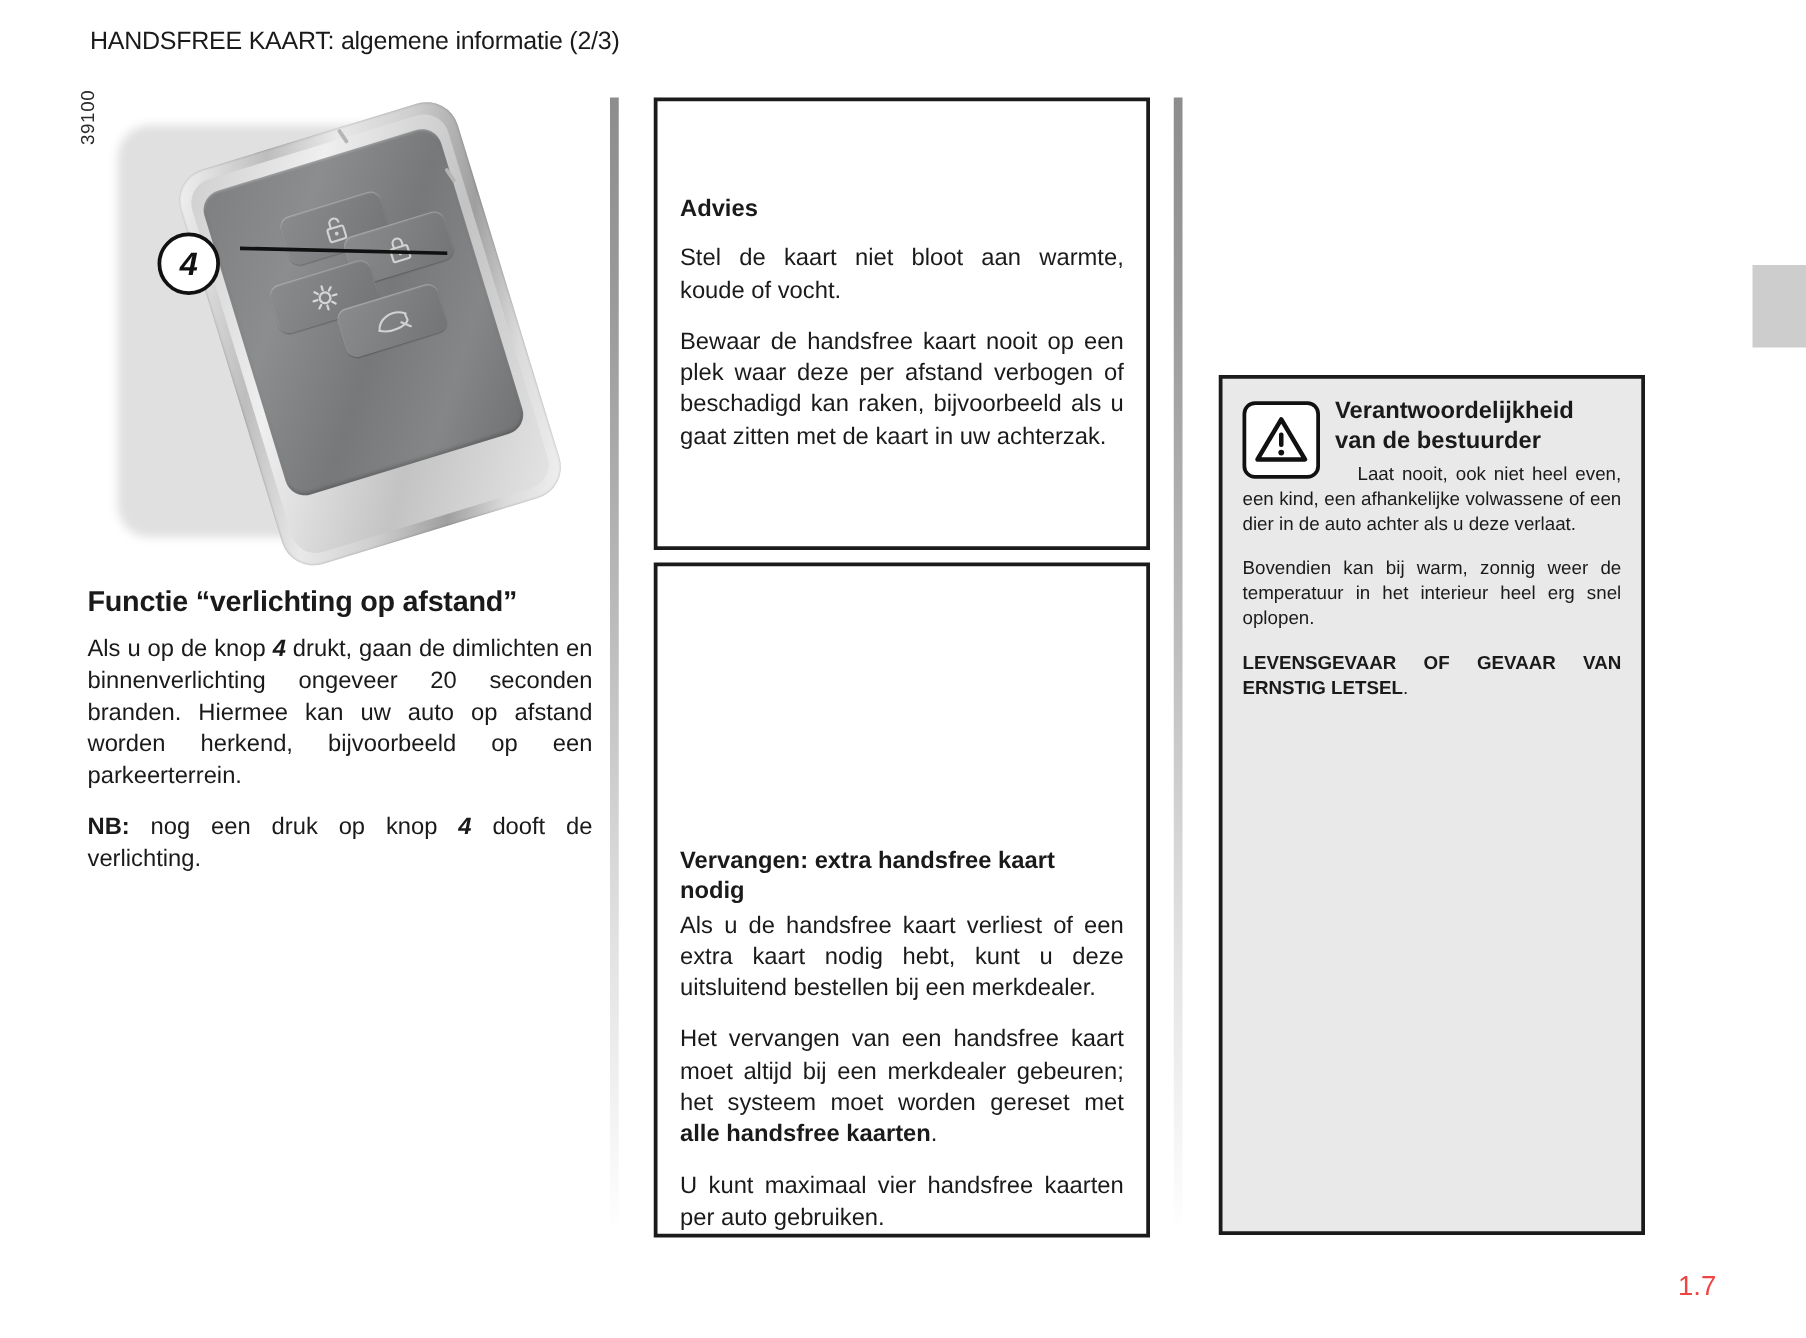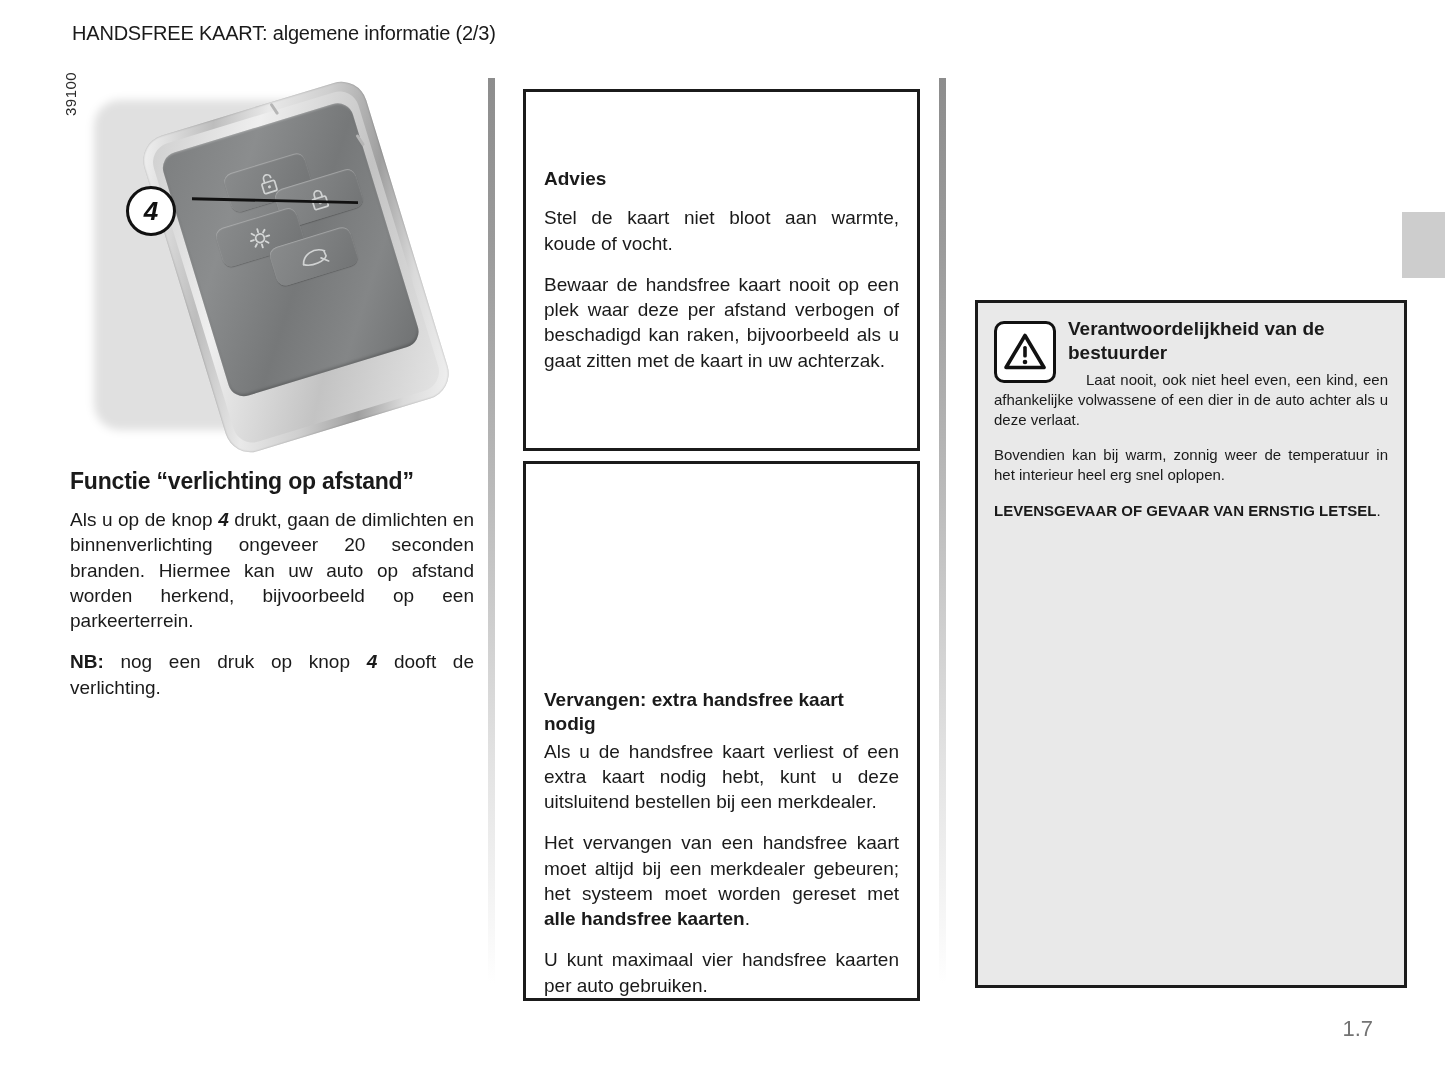--- a/index.html
+++ b/index.html
@@ -195,21 +195,21 @@
     text-justify: inter-word;
   }
   .body-p:last-child { margin-bottom: 0; }
   .body-p b { font-weight: bold; }
   .body-p i { font-style: italic; font-weight: bold; }
 
   
   .col-mid {
     position: absolute;
     left: 523px;
-    top: 89px;
+    top: 78px;
     width: 397px;
   }
   .note-box {
     border: 3px solid #1b1b1b;
     background: #ffffff;
     box-sizing: border-box;
     position: relative;
   }
   .box-advies {
     height: 362px;
@@ -232,21 +232,21 @@
     margin: 0 0 14px 0;
     line-height: 1.28;
   }
   .box-heading-tight { margin-bottom: 2px; }
 
   
   .col-right {
     position: absolute;
     left: 975px;
     top: 300px;
-    width: 432px;
+    width: 341px;
   }
   .warn-box {
     border: 3px solid #1b1b1b;
     background: #e9e9e9;
     box-sizing: border-box;
     height: 688px;
     padding: 14px 16px 0 16px;
     position: relative;
   }
   .warn-icon {
@@ -277,21 +277,21 @@
   }
   .warn-p-first { text-indent: 18px; }
   .warn-p b { font-weight: bold; }
 
   
   .page-number {
     position: absolute;
     right: 72px;
     bottom: 28px;
     font-size: 22px;
-    color: #737373;
+    color: #ef4444;
   }
 </style>
 </head>
 <body>
 
 <div class="page-title">HANDSFREE KAART: algemene informatie (2/3)</div>
 
 <div class="divider divider-1"></div>
 <div class="divider divider-2"></div>
 

